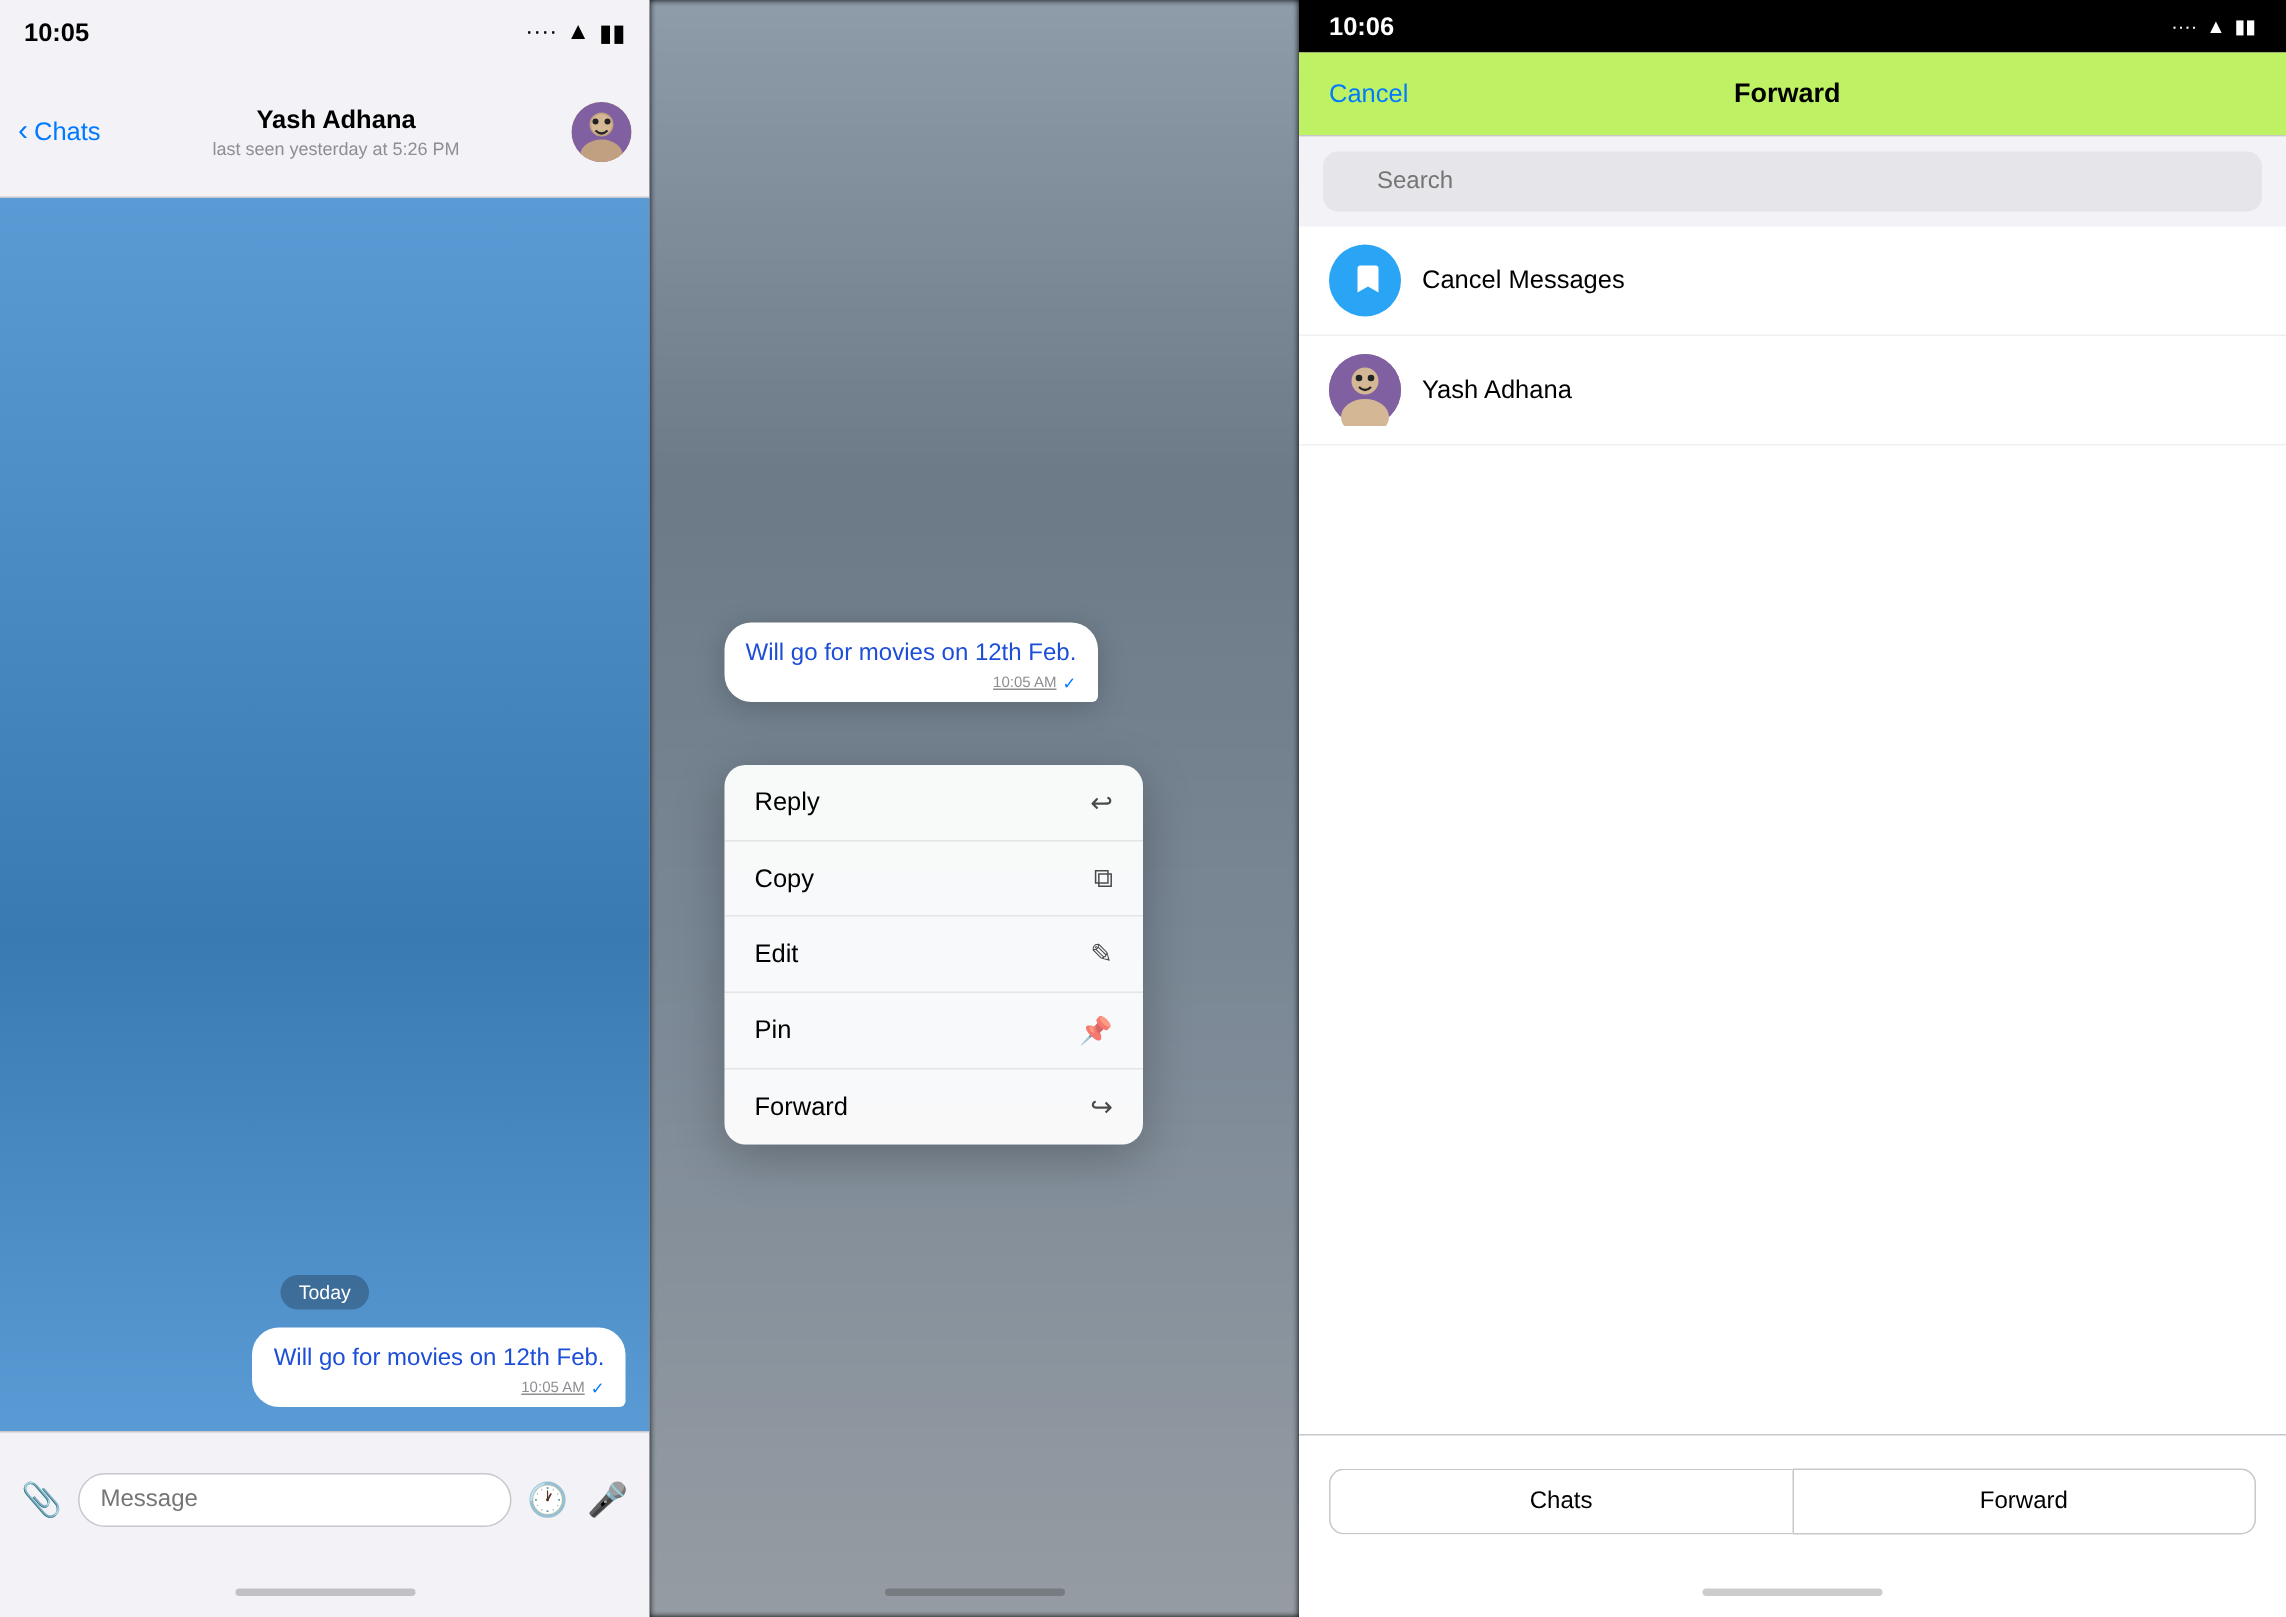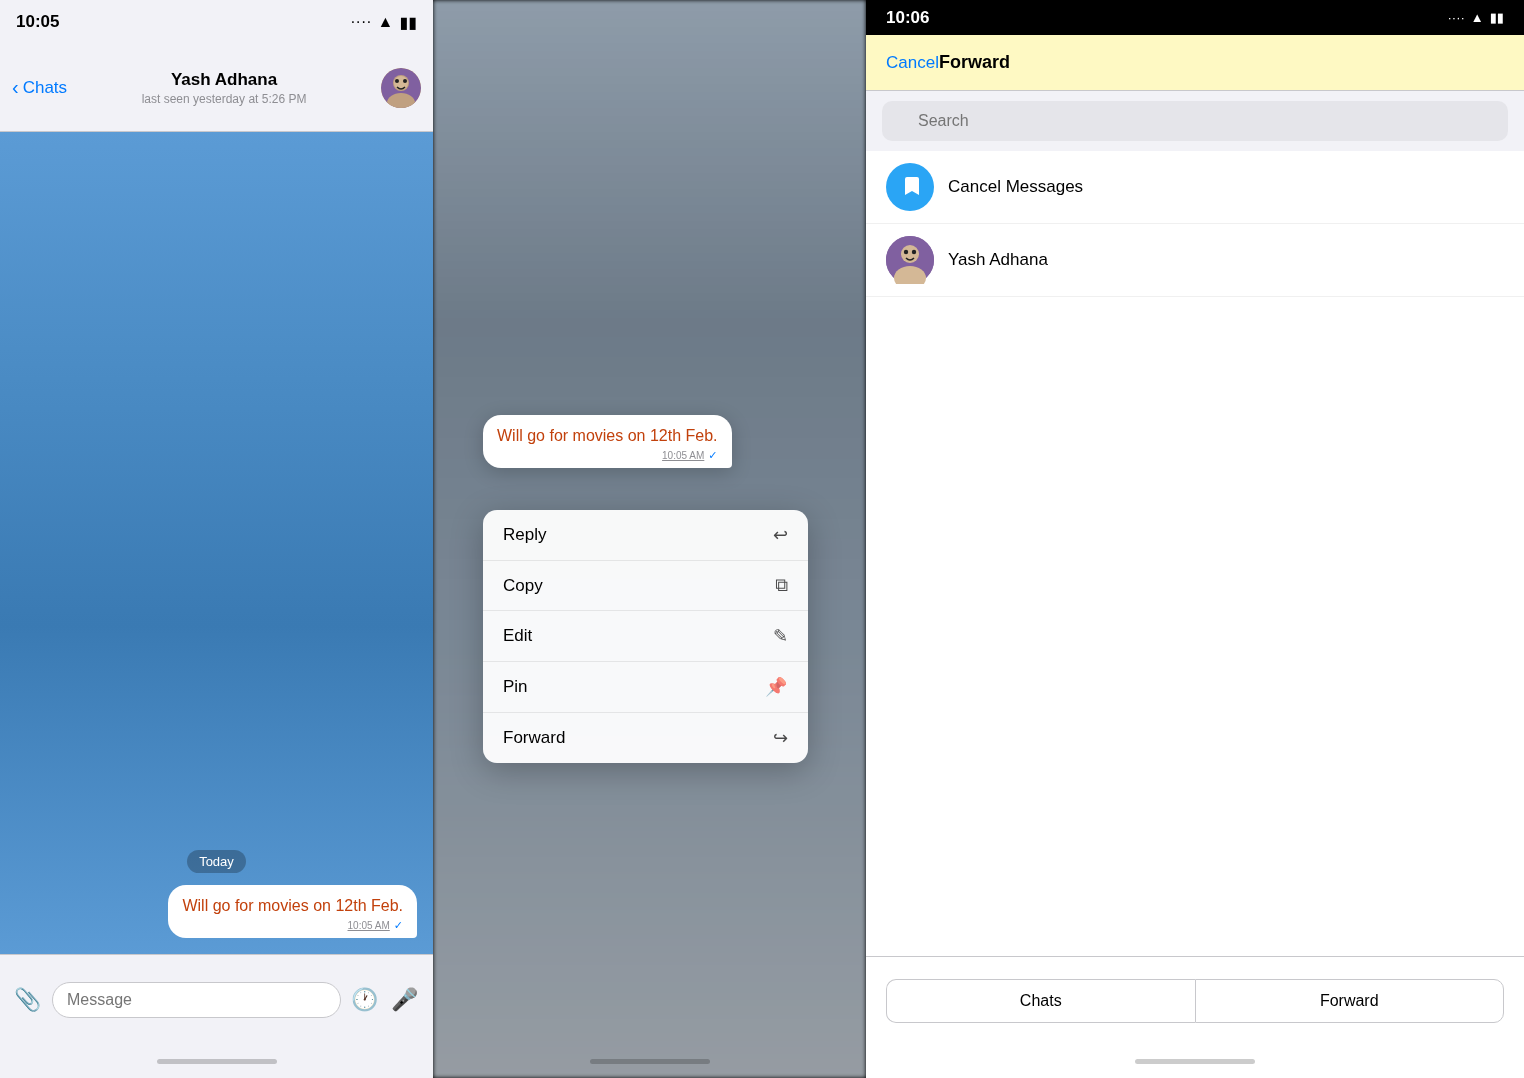--- a/index.html
+++ b/index.html
@@ -104,21 +104,21 @@
     .chat-message-bubble {
       background: #fff;
       border-radius: 18px 18px 4px 18px;
       padding: 10px 14px 6px 14px;
       max-width: 280px;
       align-self: flex-end;
       position: relative;
     }
     .bubble-text {
       font-size: 16px;
-      color: #c2410c;
+      color: #1d4ed8;
       line-height: 1.4;
     }
     .bubble-meta {
       display: flex;
       align-items: center;
       justify-content: flex-end;
       gap: 4px;
       margin-top: 2px;
     }
     .bubble-time {
@@ -201,21 +201,21 @@
       background: #fff;
       border-radius: 18px 18px 4px 18px;
       padding: 10px 14px 6px 14px;
       max-width: 320px;
       box-shadow: 0 4px 20px rgba(0,0,0,0.2);
     }
     .context-menu {
       position: absolute;
       top: 510px;
       left: 50px;
-      width: 325px;
+      width: 279px;
       background: rgba(255,255,255,0.95);
       border-radius: 14px;
       overflow: hidden;
       box-shadow: 0 8px 32px rgba(0,0,0,0.25);
     }
     .context-menu-item {
       display: flex;
       align-items: center;
       justify-content: space-between;
       padding: 14px 20px;
@@ -273,24 +273,24 @@
       color: #fff;
     }
     .forward-status-icons {
       display: flex;
       align-items: center;
       gap: 6px;
       color: #fff;
     }
     .forward-nav {
       height: 56px;
-      background: #fef9c3;
-      display: flex;
-      align-items: center;
-      justify-content: flex-start;
+      background: #bef264;
+      display: flex;
+      align-items: center;
+      justify-content: space-between;
       padding: 0 20px;
       border-bottom: 1px solid #c8c8cc;
     }
     .forward-cancel {
       font-size: 17px;
       color: #007aff;
       cursor: pointer;
     }
     .forward-title {
       font-size: 18px;

